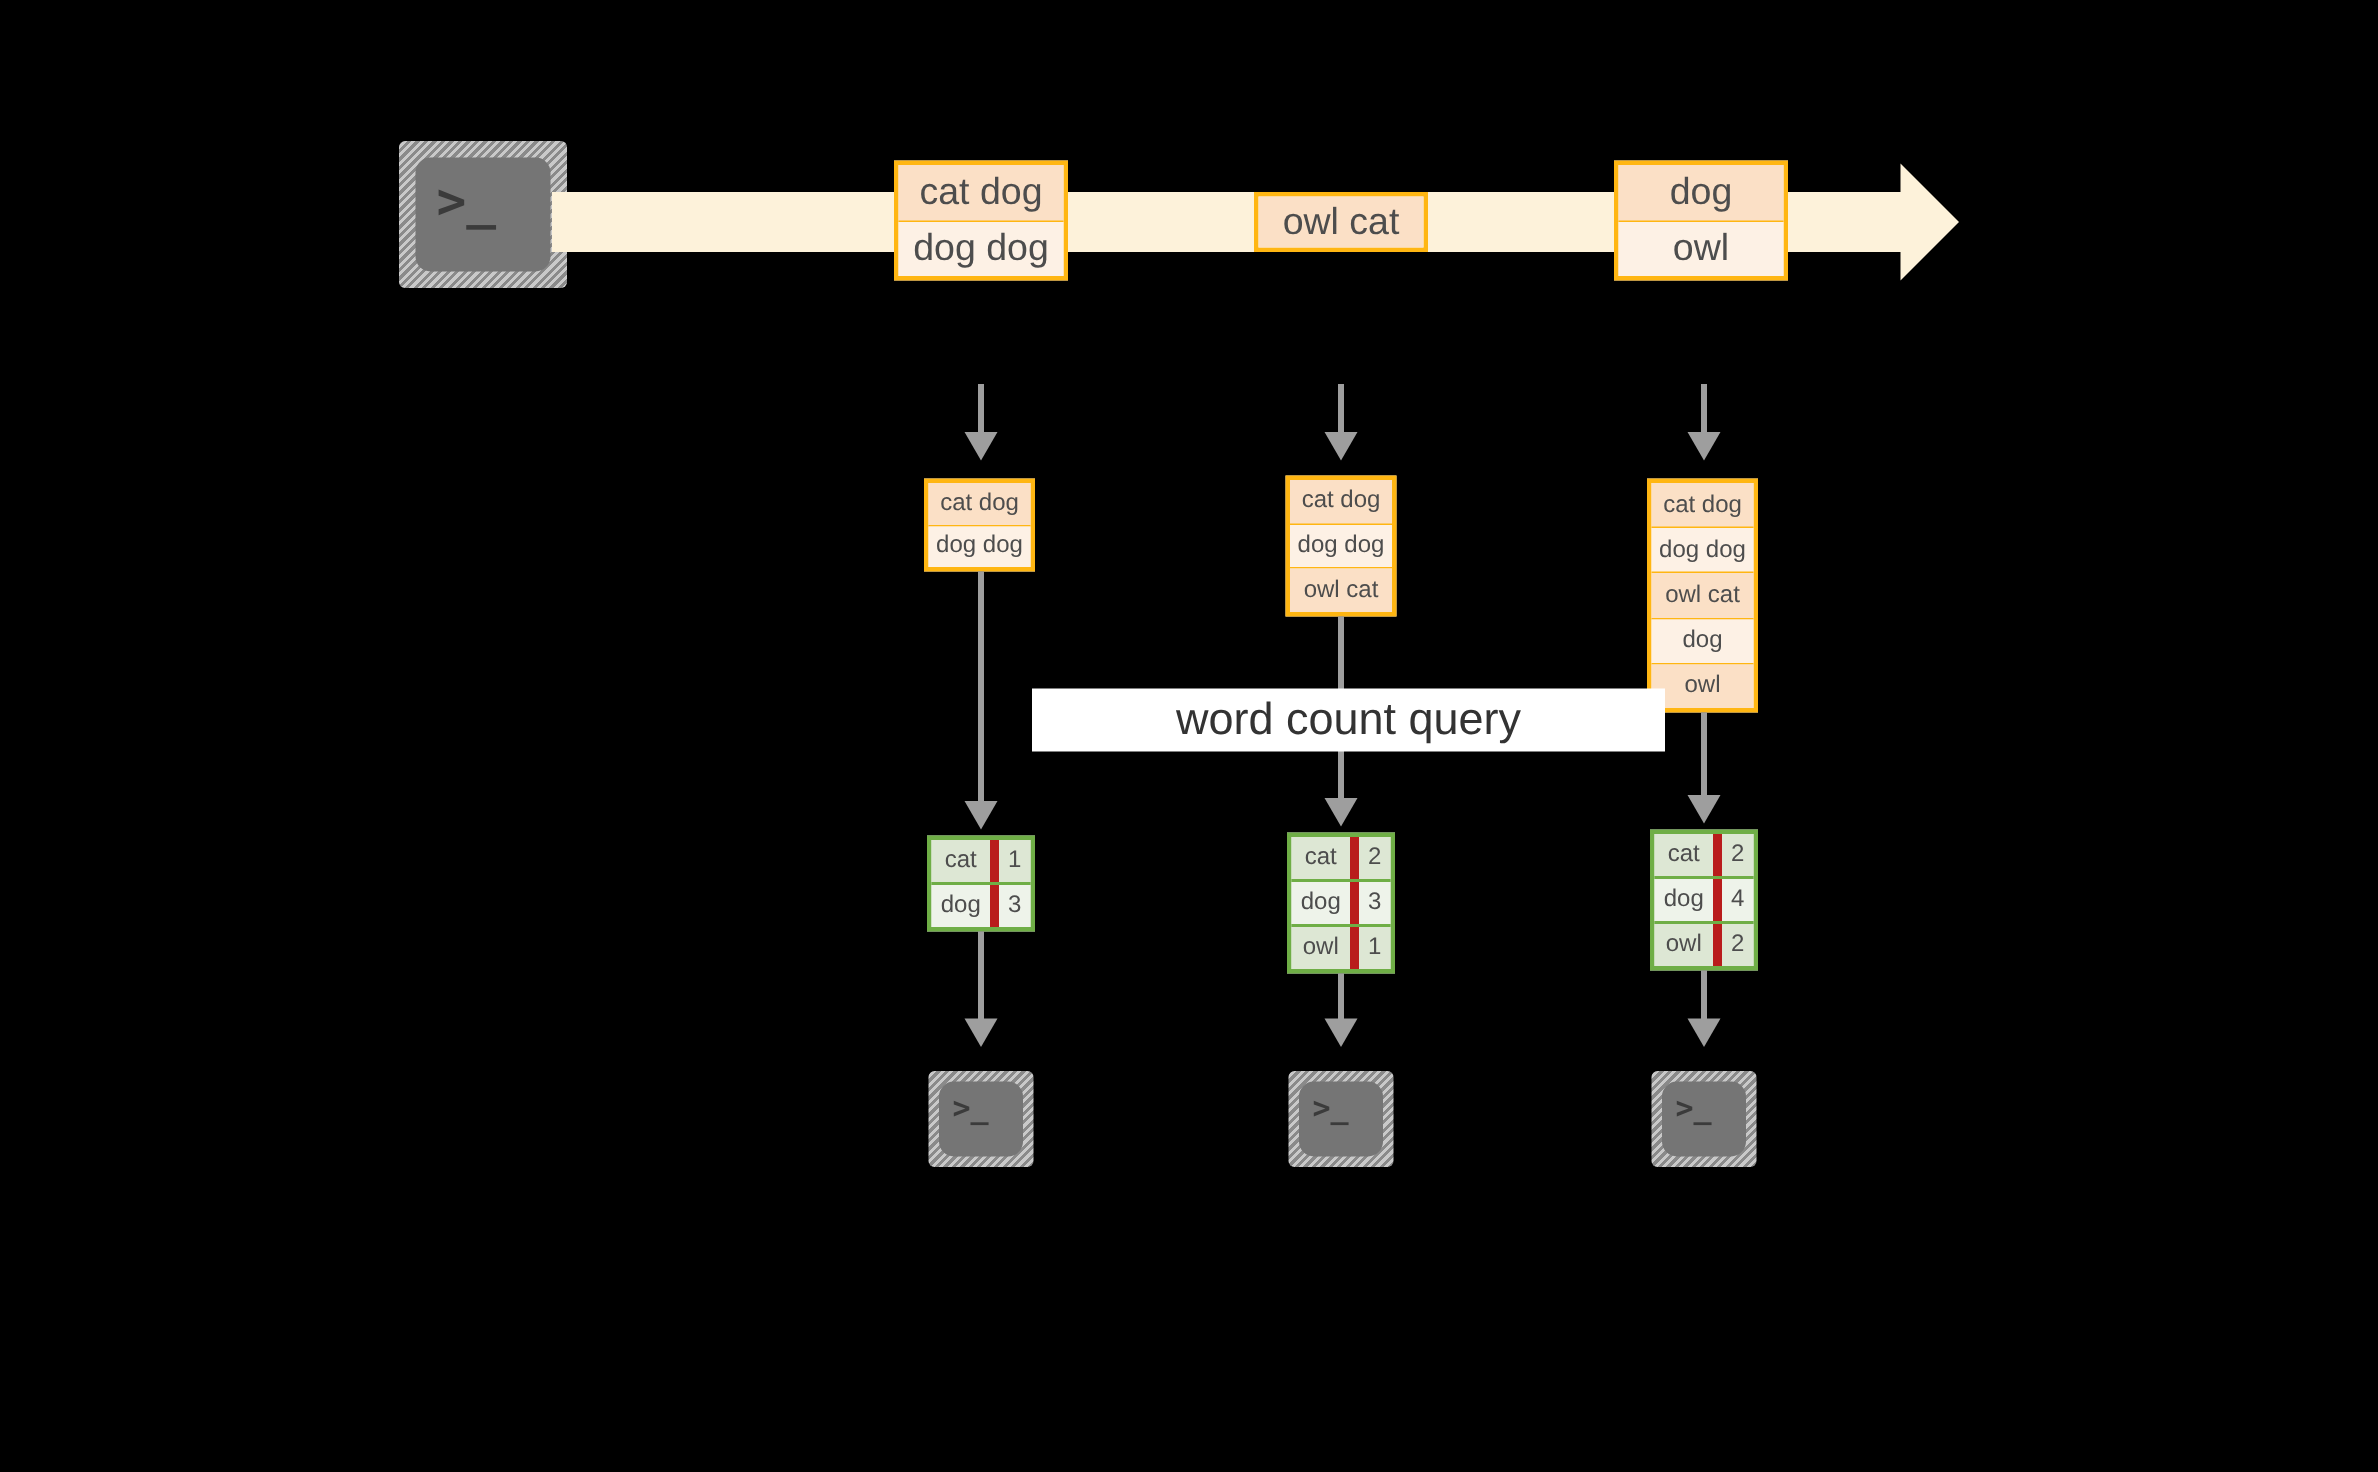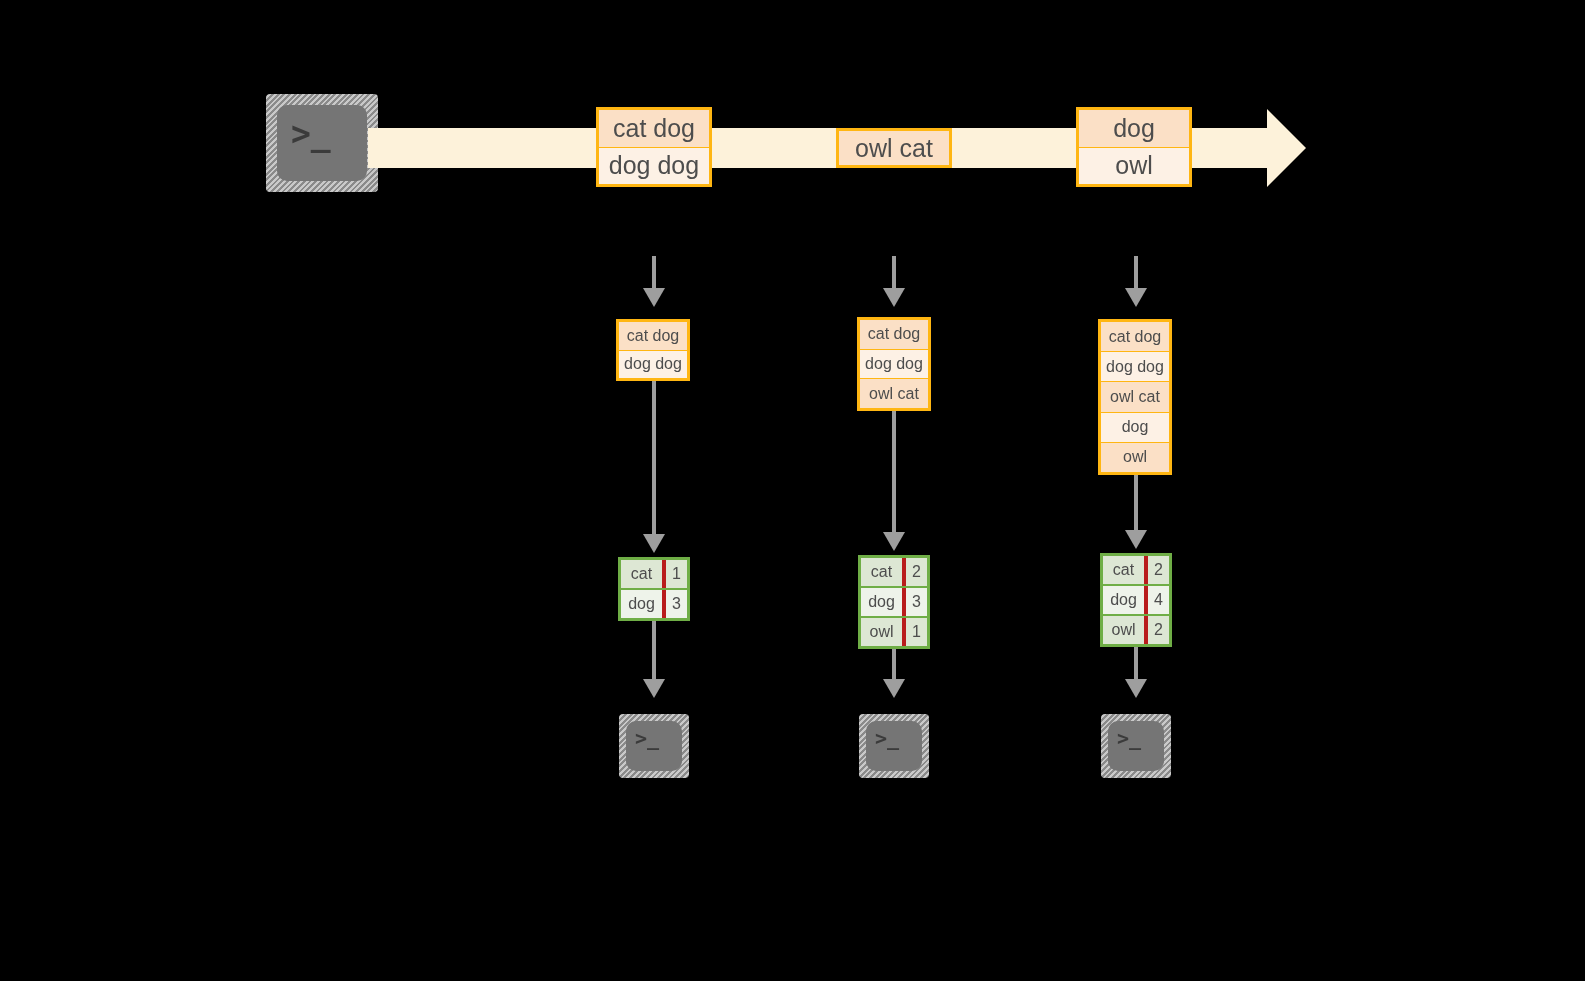--- a/index.html
+++ b/index.html
@@ -107,21 +107,21 @@
   .res-row:last-child { border-bottom: none; }
   .res-cell {
     box-sizing: border-box;
     display: flex;
     align-items: center;
     justify-content: center;
     font-size: 16px;
     color: #4d4d4d;
     background: #EEF3EA;
   }
-  .res-cell.k { border-right: 4px solid #b91c1c; }
+  .res-cell.k { border-right: 6px solid #b91c1c; }
   .res-row.shade .res-cell { background: #DDE7D4; }
 
   
   .vline {
     position: absolute;
     background: #9e9e9e;
     width: 4px;
   }
   .vline.dashed {
     background: none;
@@ -274,14 +274,15 @@
 
   <div class="vline" style="left:1134px; top:647px; height:38px;"></div>
   <div class="vhead" style="left:1125px; top:679px;"></div>
 
   <div class="terminal small" style="left:1101px; top:714px;">
     <div class="body">
       <span class="prompt">&gt;_</span>
     </div>
   </div>
 
+  <div class="query-label" style="left:688px; top:459px; width:422px; height:42px;">word count query</div>
 
 </div>
 
 </body></html>

